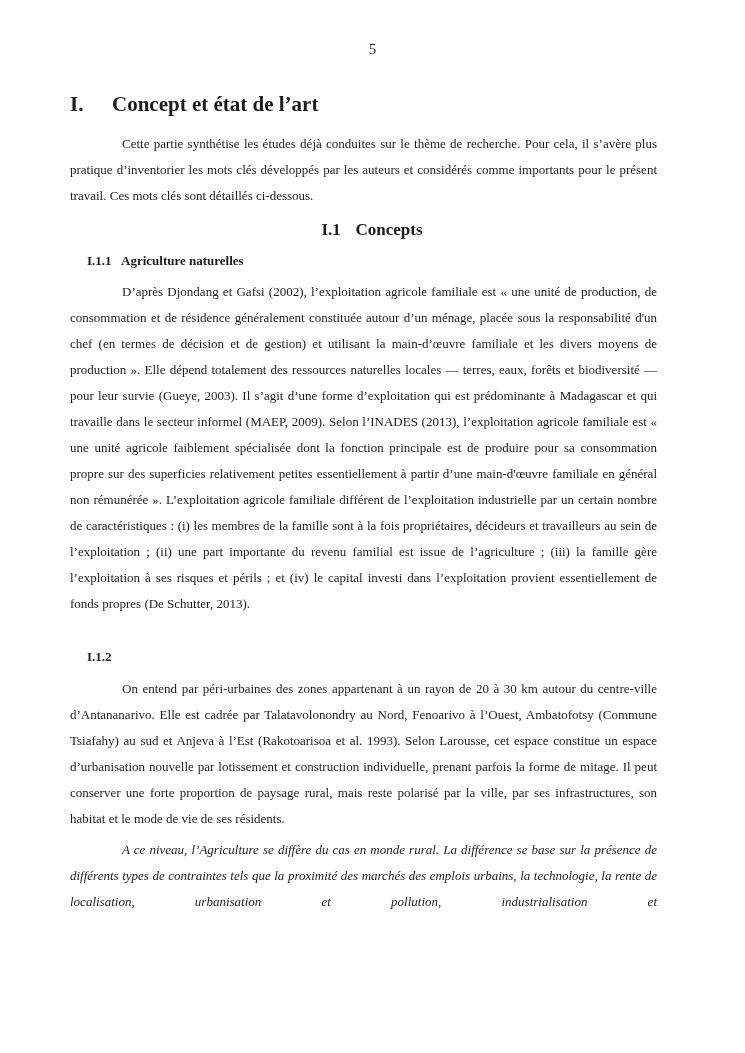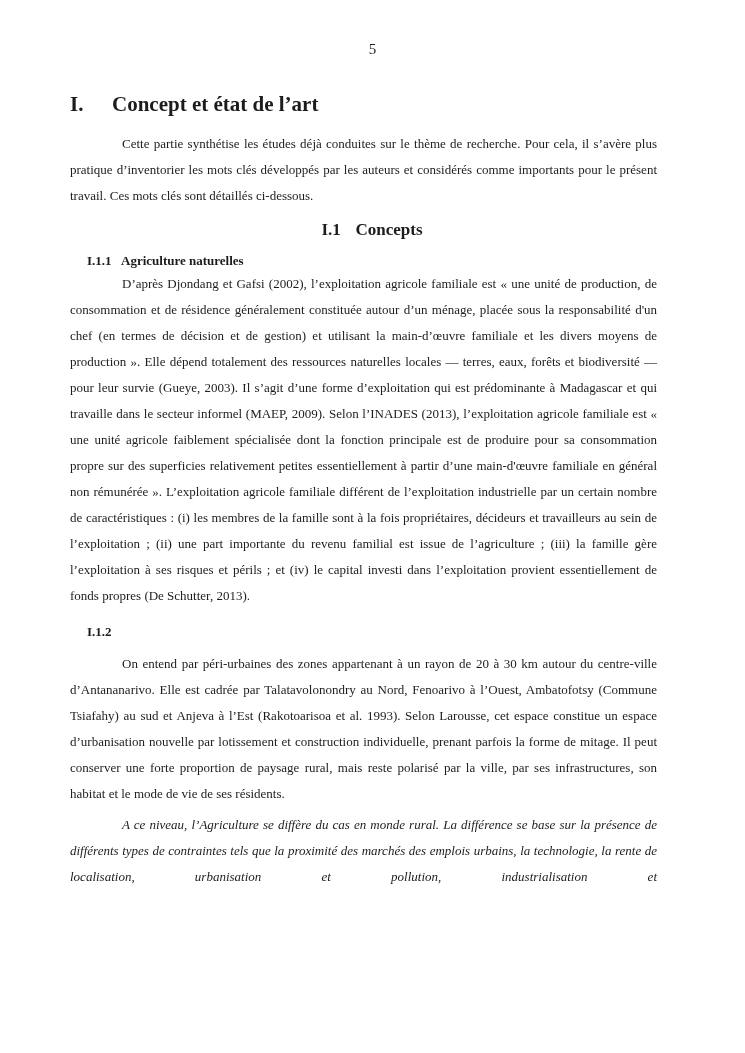--- a/index.html
+++ b/index.html
@@ -55,32 +55,32 @@
     display: flex;
     margin: 10px 0 0 17px;
     font-size: 13px;
     line-height: 20px;
     font-weight: bold;
   }
   h3.subsection .num {
     flex: 0 0 34px;
   }
   h3.subsection.second {
-    margin-top: 13px;
+    margin-top: 30px;
     font-family: Liberation Serif, serif;
   }
   p.body {
     margin: 0;
     font-size: 13px;
     line-height: 26px;
     text-align: justify;
     text-indent: 52px;
   }
   p.intro     { margin-top: 14px; }
-  p.after-h3  { margin-top: 0; }
+  p.after-h3  { margin-top: 8px; }
   p.block-2   { margin-top: 9px; }
   p.continued { margin-top: 5px; text-align-last: justify; font-style: italic; }
 </style>
 </head>
 <body>
 
 <div class="page">
 
   <div class="page-number">5</div>
 

